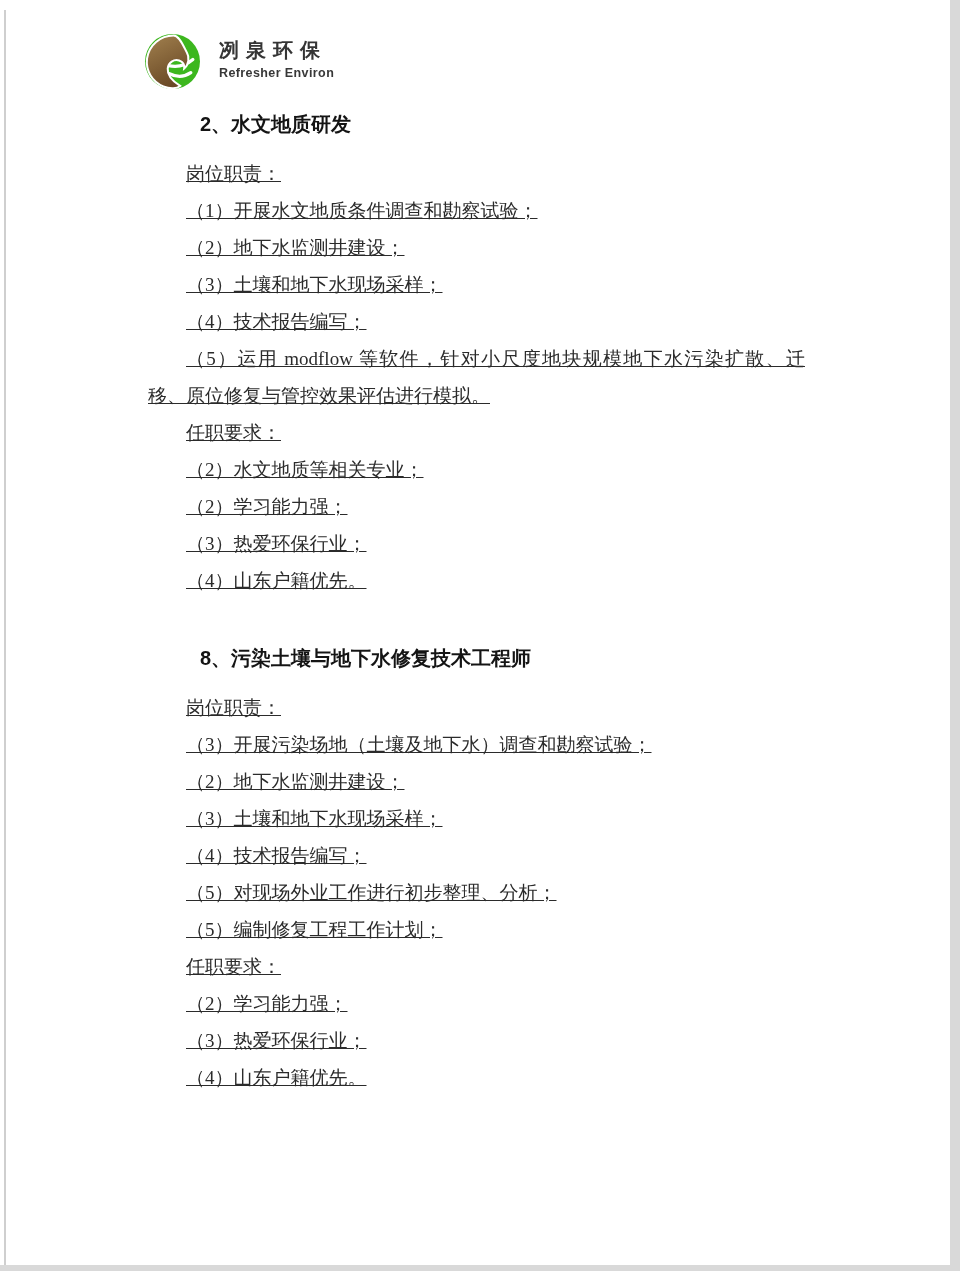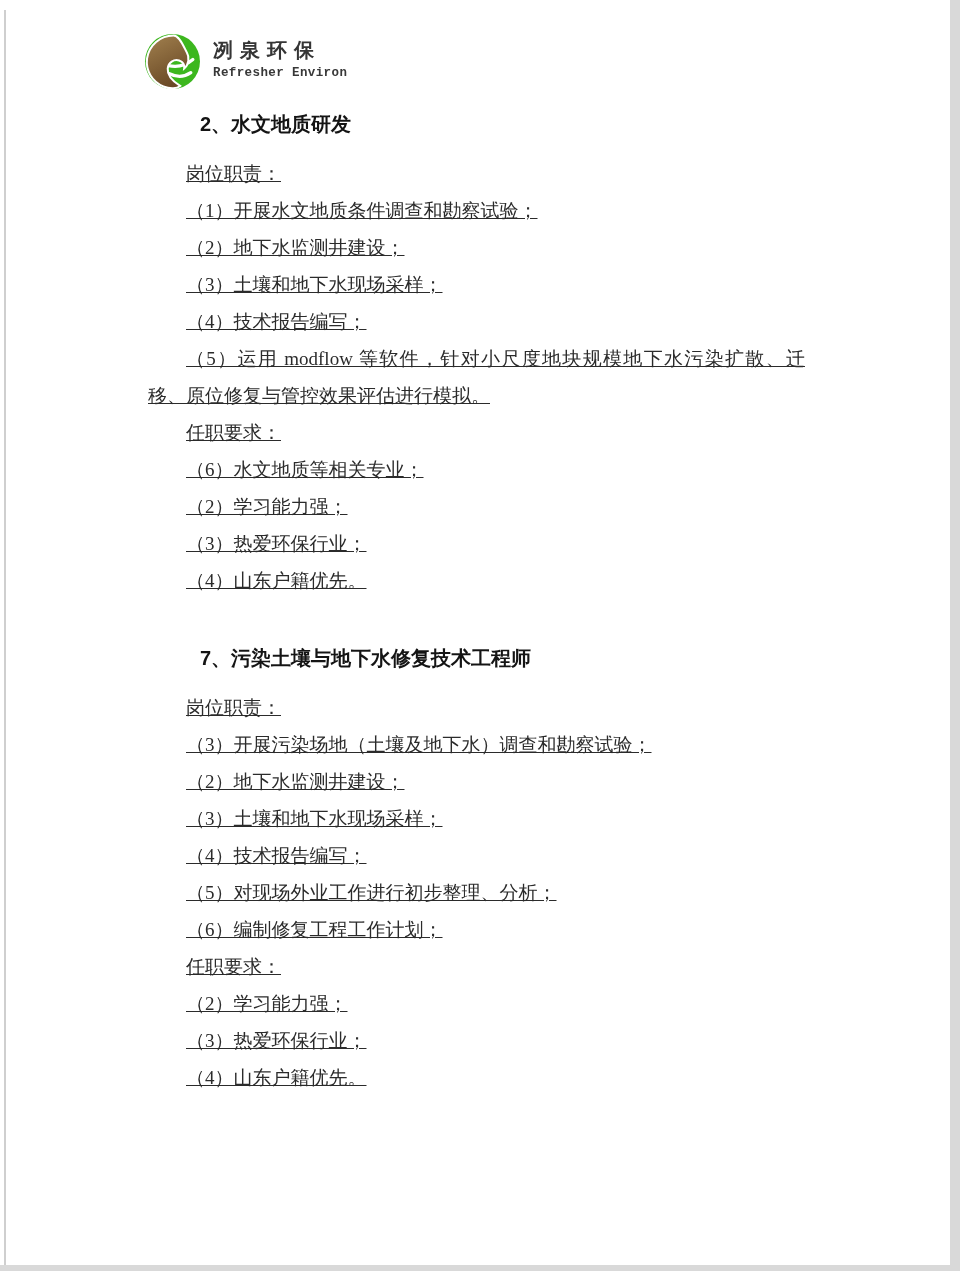--- a/index.html
+++ b/index.html
@@ -11,32 +11,32 @@
     font-family: "Liberation Serif", "DejaVu Serif", serif;
     color: #262626;
   }
   .page {
     position: absolute; left: 0; top: 0;
     width: 950px;
     padding: 33px 145px 0 148px;
     box-sizing: border-box;
   }
   .logo-row {
-    display: flex; align-items: flex-start; gap: 12px;
+    display: flex; align-items: flex-start; gap: 18px;
     margin-left: -4px; margin-bottom: 15px; height: 57px;
   }
   .logo-mark svg { width: 57px; height: 57px; display: block; }
   .logo-text { display: flex; flex-direction: column; padding-top: 5px; }
   .logo-cn {
     font-family: "Liberation Sans", "DejaVu Sans", sans-serif;
     font-weight: 700; font-size: 20px; line-height: 25px;
     letter-spacing: 7px; color: #353535; white-space: nowrap;
   }
   .logo-en {
-    font-family: Liberation Mono, monospace;
+    font-family: Liberation Sans, sans-serif;
     font-weight: 700; font-size: 12.5px; line-height: 16px;
     letter-spacing: 0.4px; color: #383838; margin-top: 2px; white-space: nowrap;
   }
   .job-heading {
     margin: 12px;
     font-family: "Liberation Sans", "DejaVu Sans", sans-serif;
     font-weight: 700; font-size: 20px; line-height: 38px;
     color: #141414; text-indent: 2em;
   }
   .job + .job .job-heading { margin-top: 40px; }
@@ -92,37 +92,37 @@
     <p class="para">岗位职责：</p>
     <div>
           <p class="para">（1）开展水文地质条件调查和勘察试验；</p>
           <p class="para">（2）地下水监测井建设；</p>
           <p class="para">（3）土壤和地下水现场采样；</p>
           <p class="para">（4）技术报告编写；</p>
           <p class="para">（5）运用 modflow 等软件，针对小尺度地块规模地下水污染扩散、迁移、原位修复与管控效果评估进行模拟。</p>
         </div>
     <p class="para">任职要求：</p>
     <div>
-          <p class="para">（6）水文地质等相关专业；</p>
+          <p class="para">（2）水文地质等相关专业；</p>
           <p class="para">（2）学习能力强；</p>
           <p class="para">（3）热爱环保行业；</p>
           <p class="para">（4）山东户籍优先。</p>
         </div>
   </section>
 
   <section class="job">
-    <h2 class="job-heading">7、污染土壤与地下水修复技术工程师</h2>
+    <h2 class="job-heading">8、污染土壤与地下水修复技术工程师</h2>
     <p class="para">岗位职责：</p>
     <div>
           <p class="para">（3）开展污染场地（土壤及地下水）调查和勘察试验；</p>
           <p class="para">（2）地下水监测井建设；</p>
           <p class="para">（3）土壤和地下水现场采样；</p>
           <p class="para">（4）技术报告编写；</p>
           <p class="para">（5）对现场外业工作进行初步整理、分析；</p>
-          <p class="para">（6）编制修复工程工作计划；</p>
+          <p class="para">（5）编制修复工程工作计划；</p>
         </div>
     <p class="para">任职要求：</p>
     <div>
           <p class="para">（2）学习能力强；</p>
           <p class="para">（3）热爱环保行业；</p>
           <p class="para">（4）山东户籍优先。</p>
         </div>
   </section>
 </main>
 

